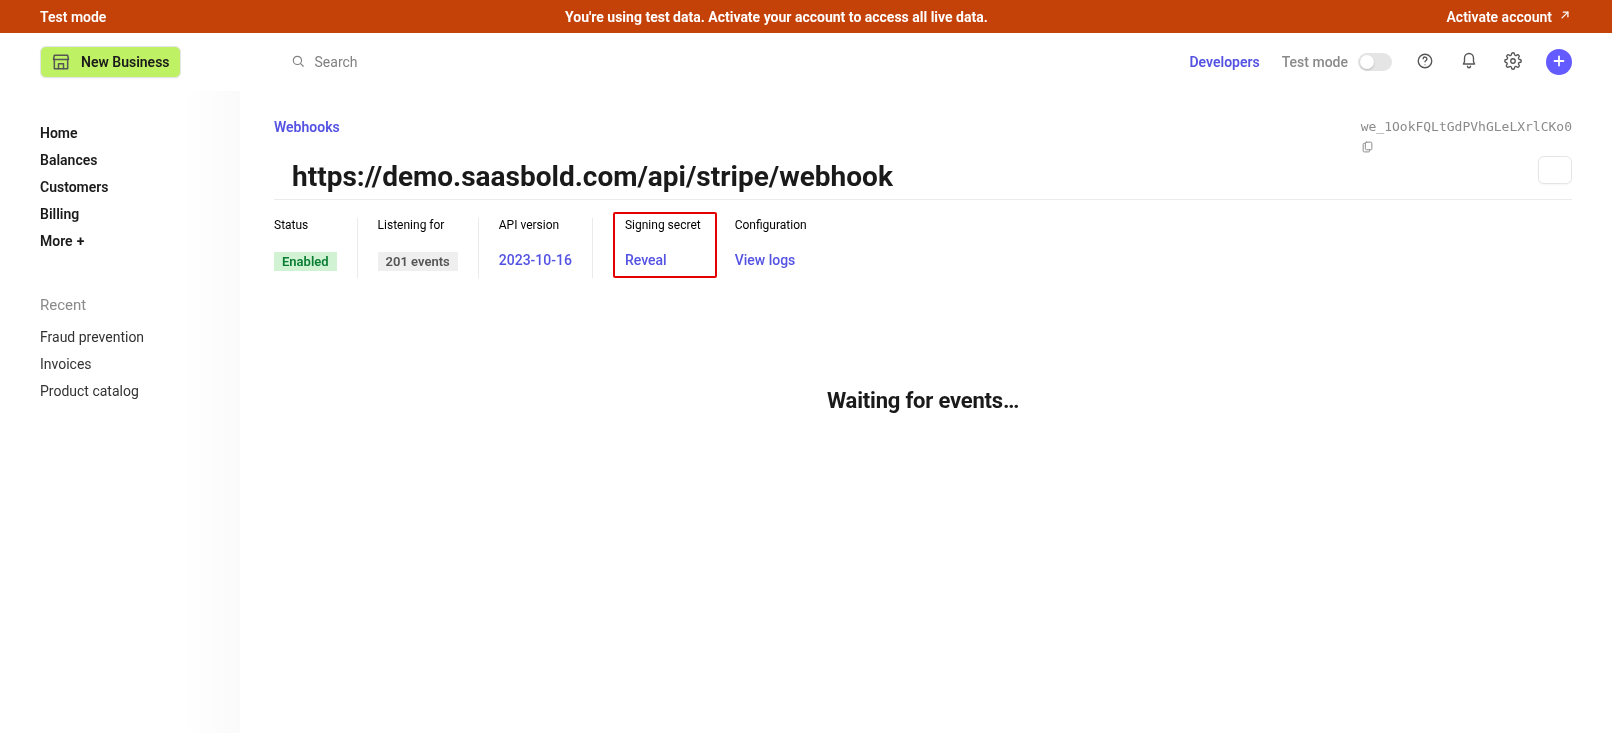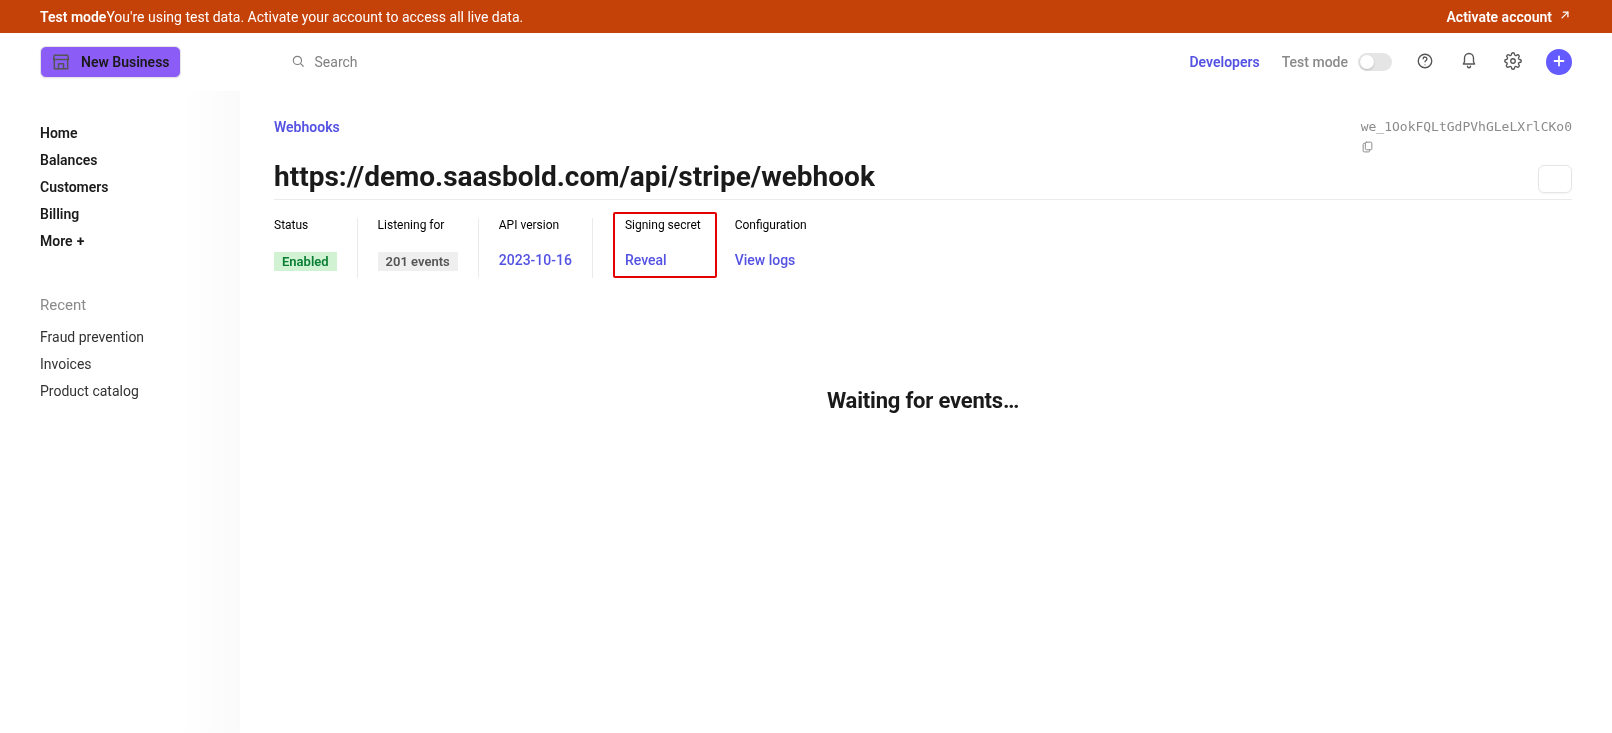--- a/index.html
+++ b/index.html
@@ -19,37 +19,37 @@
     background: #c44108;
     color: #ffffff;
     height: 33px;
     display: flex;
     align-items: center;
     padding: 0 40px;
     font-size: 14px;
     font-weight: 600;
   }
   .top-banner .banner-left { flex: 0 0 auto; }
-  .top-banner .banner-center { flex: 1; font-weight: 400; }
+  .top-banner .banner-center { flex: 1; text-align: center; font-weight: 700; }
   .top-banner .banner-right { flex: 0 0 auto; display: flex; align-items: center; gap: 6px; cursor: pointer; }
   .top-banner .banner-right svg { width: 14px; height: 14px; }
 
   
   .header-bar {
     height: 58px;
     display: flex;
     align-items: center;
     padding: 0 40px 0 40px;
     border-bottom: 0px solid transparent;
   }
   .account-chip {
     display: flex; align-items: center; gap: 10px;
     border: 1px solid #e5e5e5; border-radius: 6px;
     padding: 5px 10px;
-    background: #8b5cf6;
+    background: #bef264;
     box-shadow: 0 1px 2px rgba(0,0,0,0.04);
     font-weight: 600;
   }
   .account-chip .chip-icon {
     width: 20px; height: 20px;
     display: flex; align-items: center; justify-content: center;
     color: #555;
   }
   .search-wrap {
     display: flex; align-items: center; gap: 10px;
@@ -119,21 +119,21 @@
     color: #333; text-decoration: none; font-weight: 400;
     cursor: pointer;
   }
 
   
   .main {
     flex: 1;
     padding: 28px 40px 0 34px;
   }
   .breadcrumb { color: #5452e2; font-weight: 600; font-size: 14px; cursor:pointer; display:inline-block;}
-  .title-row { display:flex; align-items:flex-end; }
+  .title-row { display:flex; align-items:flex-start;margin-left:18px; }
   .page-title { font-size: 28px; font-weight: 700; margin-top: 4px; flex:1;}
   .id-text {
     font-family: ui-monospace, SFMono-Regular, Menlo, Consolas, monospace;
     color: #8a8a8a; font-size: 13px;
     display:flex; align-items:flex-start; gap:6px;flex-direction:column;
   }
   .id-text svg{ width:13px; height:13px;}
   .more-btn {
     border:1px solid #e5e5e5; border-radius:6px;
     width:34px; height:28px;

